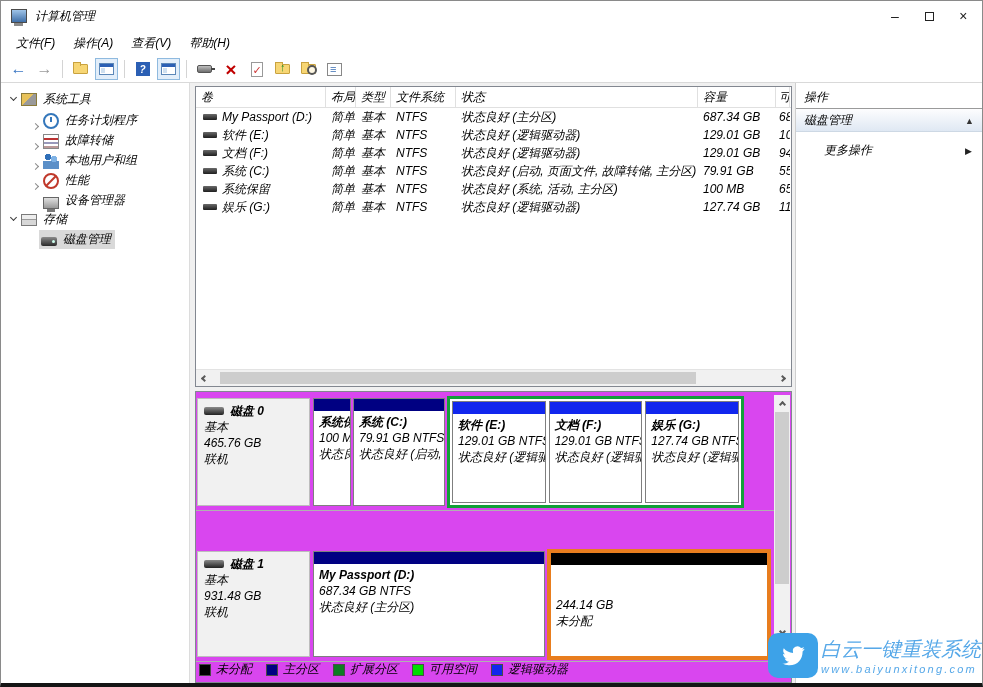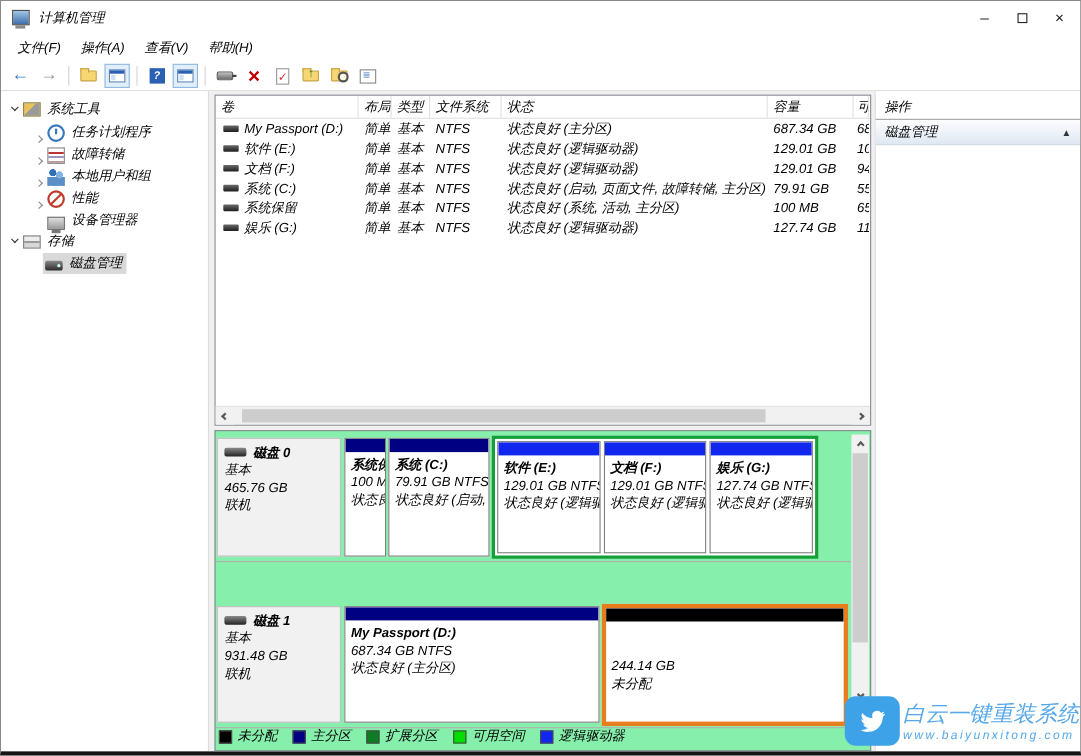--- a/index.html
+++ b/index.html
@@ -76,21 +76,21 @@
   .ic-device { background:linear-gradient(#e0e0e0,#9a9a9a); border:1px solid #666; height:12px; margin-top:2px; }
   .ic-device:after { content:""; position:absolute; left:3px; bottom:-4px; width:8px; height:3px; background:#777; }
   .ic-storage { background:linear-gradient(#ededed 0 40%,#9a9a9a 40% 55%,#d7d7d7 55%); border:1px solid #7a7a7a; height:12px; margin-top:2px; }
   .ic-disk { height:9px; margin-top:4px; background:linear-gradient(#8a8a8a,#2a2a2a); border-radius:2px; }
   .ic-disk:after { content:""; position:absolute; right:2px; top:3px; width:3px; height:3px; background:#cfe; border-radius:50%; }
   .ic-services { border-radius:50%; background:#b5b5b5; border:3px double #6e6e6e; }
   
   .main { flex:1; position:relative; background:#f0f0f0; padding:3px 3px 0 5px; display:flex; flex-direction:column; }
   .volume-list { height:301px; background:#fff; border:1px solid #828790; position:relative; overflow:hidden; }
   .splitter { height:4px; flex:none; }
-  .disk-panel { flex:1; background:#86efac; border:1px solid #828790; position:relative; overflow:hidden; }
+  .disk-panel { flex:1; background:#d946ef; border:1px solid #828790; position:relative; overflow:hidden; }
   
   .vl-header { display:flex; height:21px; align-items:stretch; border-bottom:1px solid #e0e0e0; }
   .vl-hcell { display:flex; align-items:center; padding-left:5px; border-right:1px solid #e0e0e0; overflow:hidden; white-space:nowrap; flex:none; }
   .vl-row { display:flex; height:18px; align-items:center; }
   .vl-cell { padding-left:5px; overflow:hidden; white-space:nowrap; flex:none; }
   .cw1 { width:130px; } .cw2 { width:30px; } .cw3 { width:35px; } .cw4 { width:65px; }
   .cw5 { width:242px; } .cw6 { width:78px; } .cw7 { width:14px; padding-left:3px; }
   .cap { padding-right:12px; }
   .volcell { display:flex; align-items:center; gap:5px; }
   .vol-ic { width:14px; height:6px; background:linear-gradient(#6a6a6a,#1e1e1e); border-radius:1px; flex:none; margin-left:2px; }
@@ -488,20 +488,24 @@
         </div>
       </div>
     </div>
 
     <div class="actions">
       <div class="ap-title">操作</div>
       <div class="ap-section">
         <span class="lbl">磁盘管理</span>
         <span class="ap-collapse"></span>
       </div>
+      <div class="ap-more">
+        <span class="lbl">更多操作</span>
+        <span class="ap-arrow"></span>
+      </div>
     </div>
   </div>
 
   <div class="watermark">
     <div class="wm-bird">
       <svg width="32" height="28" viewBox="0 0 24 24">
         <path fill="#ffffff" d="M22 5.8c-.7.3-1.5.5-2.3.6.8-.5 1.4-1.3 1.7-2.2-.8.5-1.6.8-2.5 1A3.9 3.9 0 0 0 12 8.5c0 .3 0 .6.1.9-3.2-.2-6.1-1.7-8-4.1-.3.6-.5 1.3-.5 2 0 1.4.7 2.6 1.7 3.3-.6 0-1.2-.2-1.8-.5v.1c0 1.9 1.4 3.5 3.2 3.9-.3.1-.7.1-1 .1l-.8-.1c.5 1.6 2 2.7 3.7 2.8a7.9 7.9 0 0 1-5.8 1.6A11.2 11.2 0 0 0 8.9 20c7.3 0 11.3-6 11.3-11.3v-.5c.8-.6 1.4-1.3 1.8-2.4z"></path>
       </svg>
     </div>
     <div class="wm-text">

